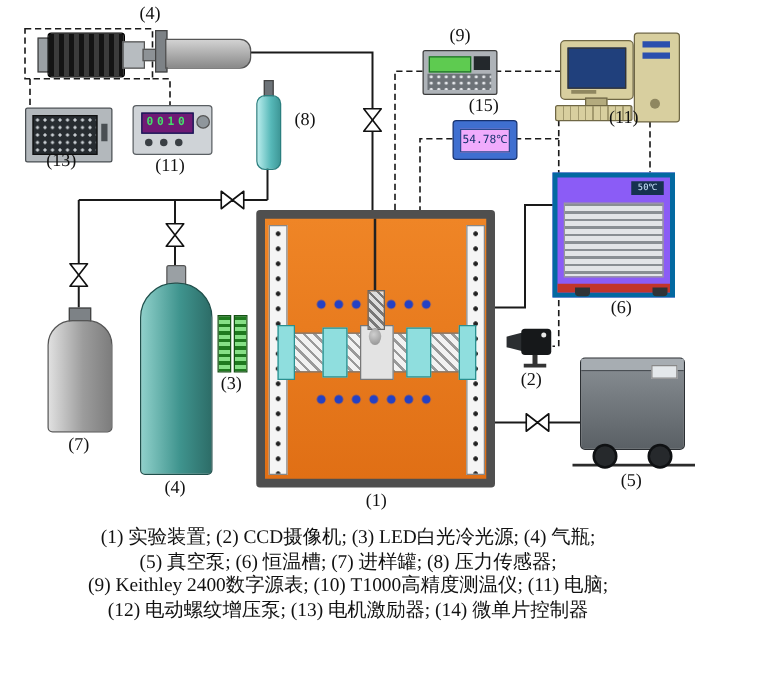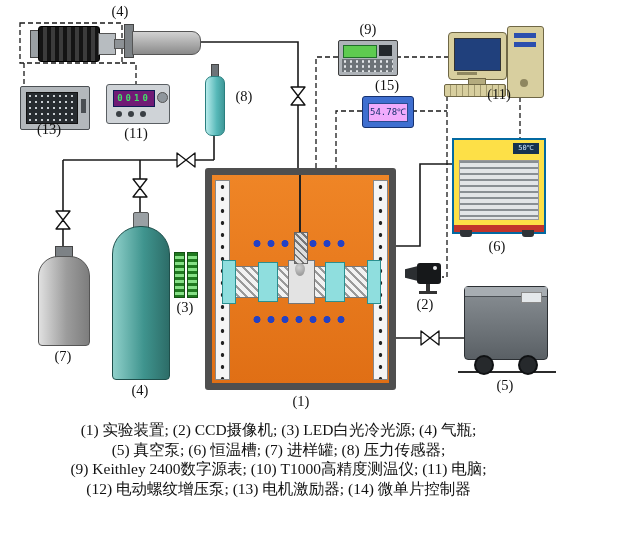--- a/index.html
+++ b/index.html
@@ -83,21 +83,21 @@
     </div>
     <div class="abs" style="left:468px;top:78px;width:16px;height:5px;background:#b4ab7e;border:1px solid #6f6745;"></div>
     <div class="abs" style="left:444px;top:84px;width:60px;height:11px;background:#d8cf9f;border:1px solid #6f6745;border-radius:2px;background-image:repeating-linear-gradient(90deg,transparent 0 5px,#a39a6e 5px 6px);"></div>
     <div class="abs" style="left:507px;top:26px;width:35px;height:70px;background:#d8cf9f;border:1px solid #6f6745;border-radius:3px;">
       <div style="position:absolute;left:6px;top:6px;width:22px;height:5px;background:#2b4fae;"></div>
       <div style="position:absolute;left:6px;top:15px;width:22px;height:5px;background:#2b4fae;"></div>
       <div style="position:absolute;left:12px;top:52px;width:8px;height:8px;background:#8f8760;border-radius:50%;"></div>
     </div>
   </div>
 
-  <div class="abs" style="left:452px;top:138px;width:90px;height:92px;background:#fde047;border:2px solid #0369a1;">
+  <div class="abs" style="left:442px;top:138px;width:90px;height:92px;background:#8b5cf6;border:4px solid #0369a1;">
     <div style="position:absolute;right:5px;top:3px;width:26px;height:11px;background:#16324f;color:#cfe8ff;font:7px 'DejaVu Sans Mono',monospace;text-align:center;line-height:11px;">50℃</div>
     <div style="position:absolute;left:5px;top:20px;width:78px;height:58px;background:repeating-linear-gradient(180deg,#898f93 0 2px,#e2e5e7 2px 6px);border:1px solid #999;"></div>
     <div style="position:absolute;left:0;bottom:0;width:100%;height:7px;background:#c2352b;"></div>
   </div>
   <div class="abs" style="left:460px;top:230px;width:12px;height:7px;background:#2f3337;border-radius:0 0 3px 3px;"></div>
   <div class="abs" style="left:522px;top:230px;width:12px;height:7px;background:#2f3337;border-radius:0 0 3px 3px;"></div>
 
   <div class="abs" style="left:205px;top:168px;width:191px;height:222px;background:#4f4f4f;border-radius:3px;">
     <div style="position:absolute;left:7px;top:7px;right:7px;bottom:7px;background:linear-gradient(180deg,#ef8526,#e06f15);"></div>
     <div style="position:absolute;left:10px;top:12px;width:13px;height:198px;background-color:#f5f5f5;background-image:radial-gradient(circle,#222 1.6px,transparent 2.1px);background-size:13px 12px;border:1px solid #888;"></div>

